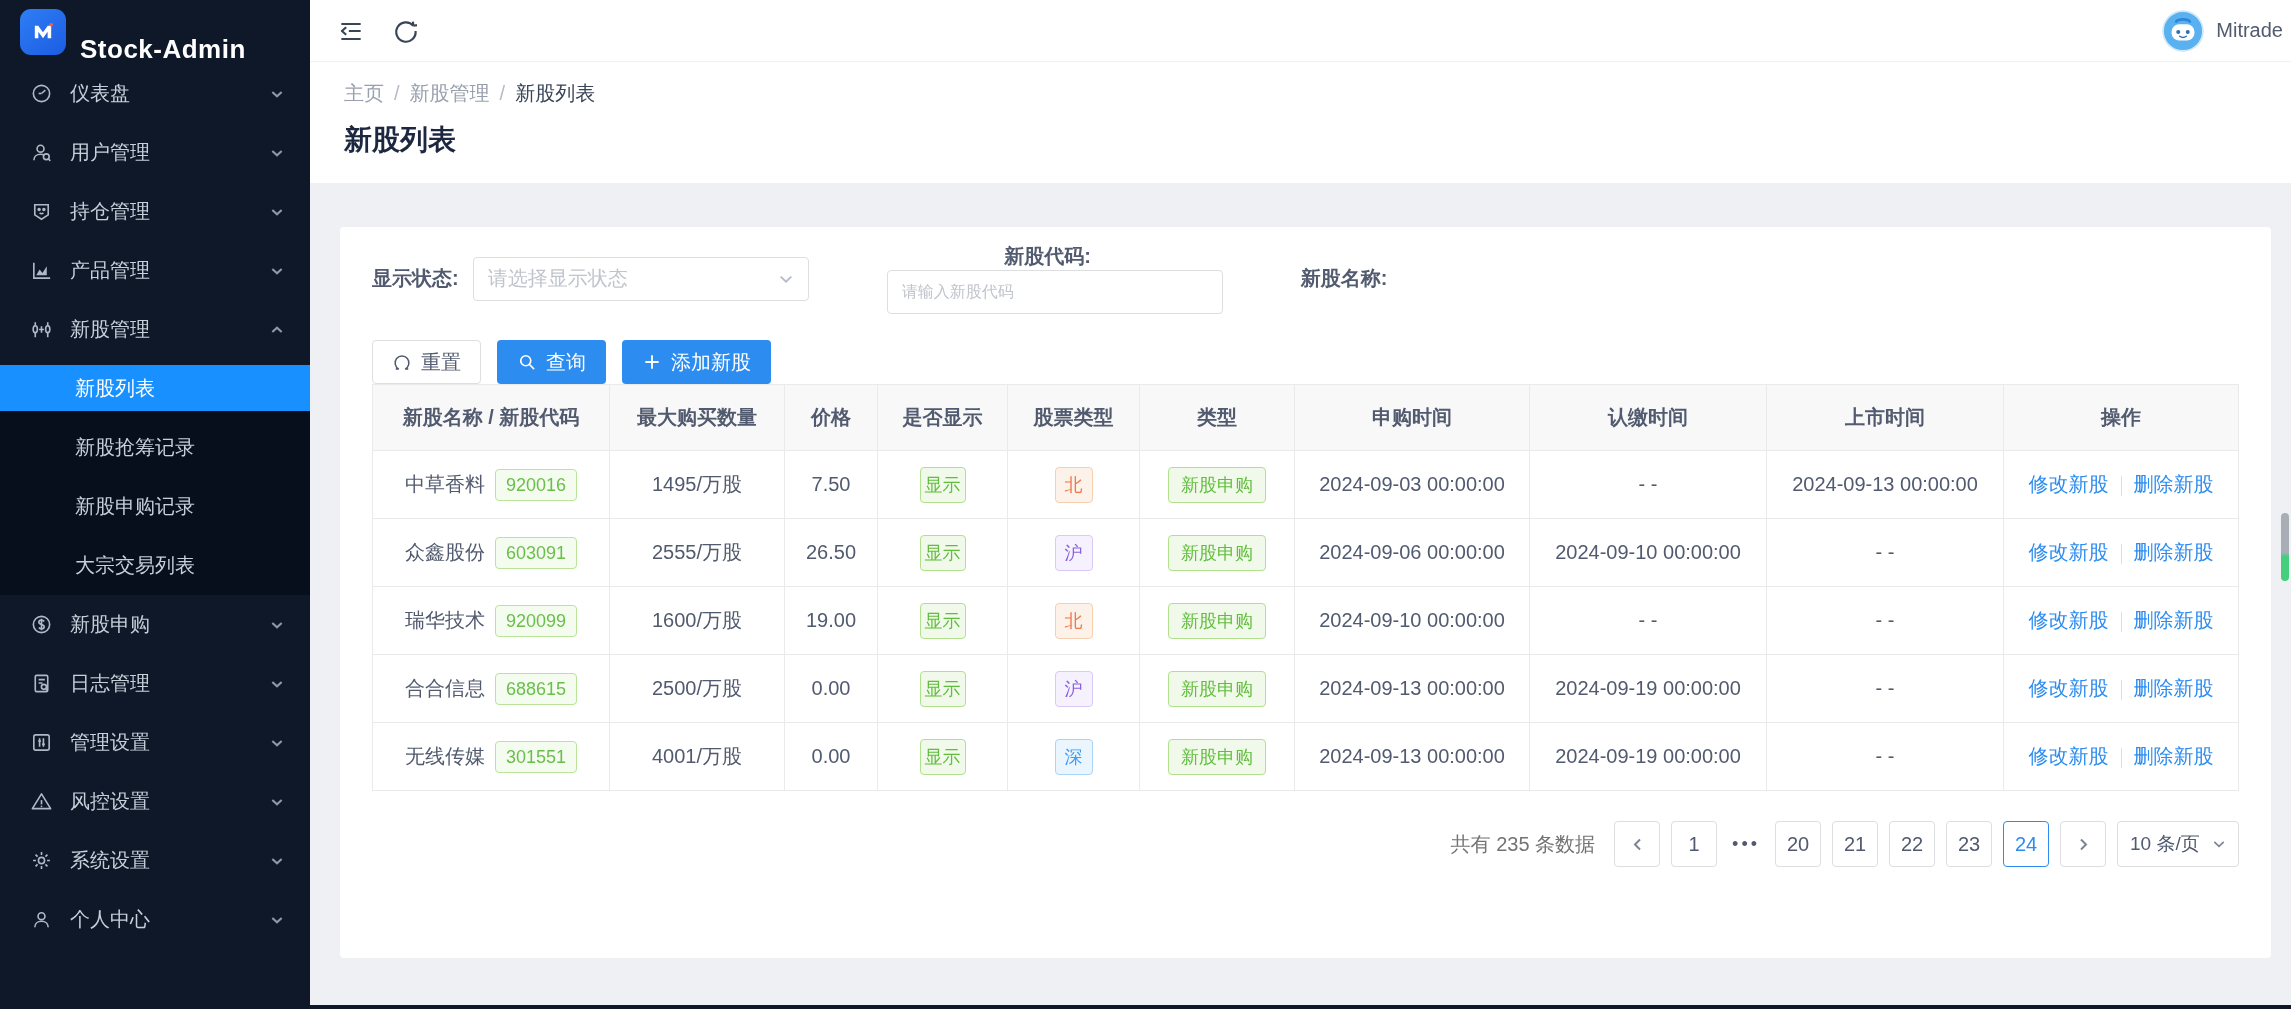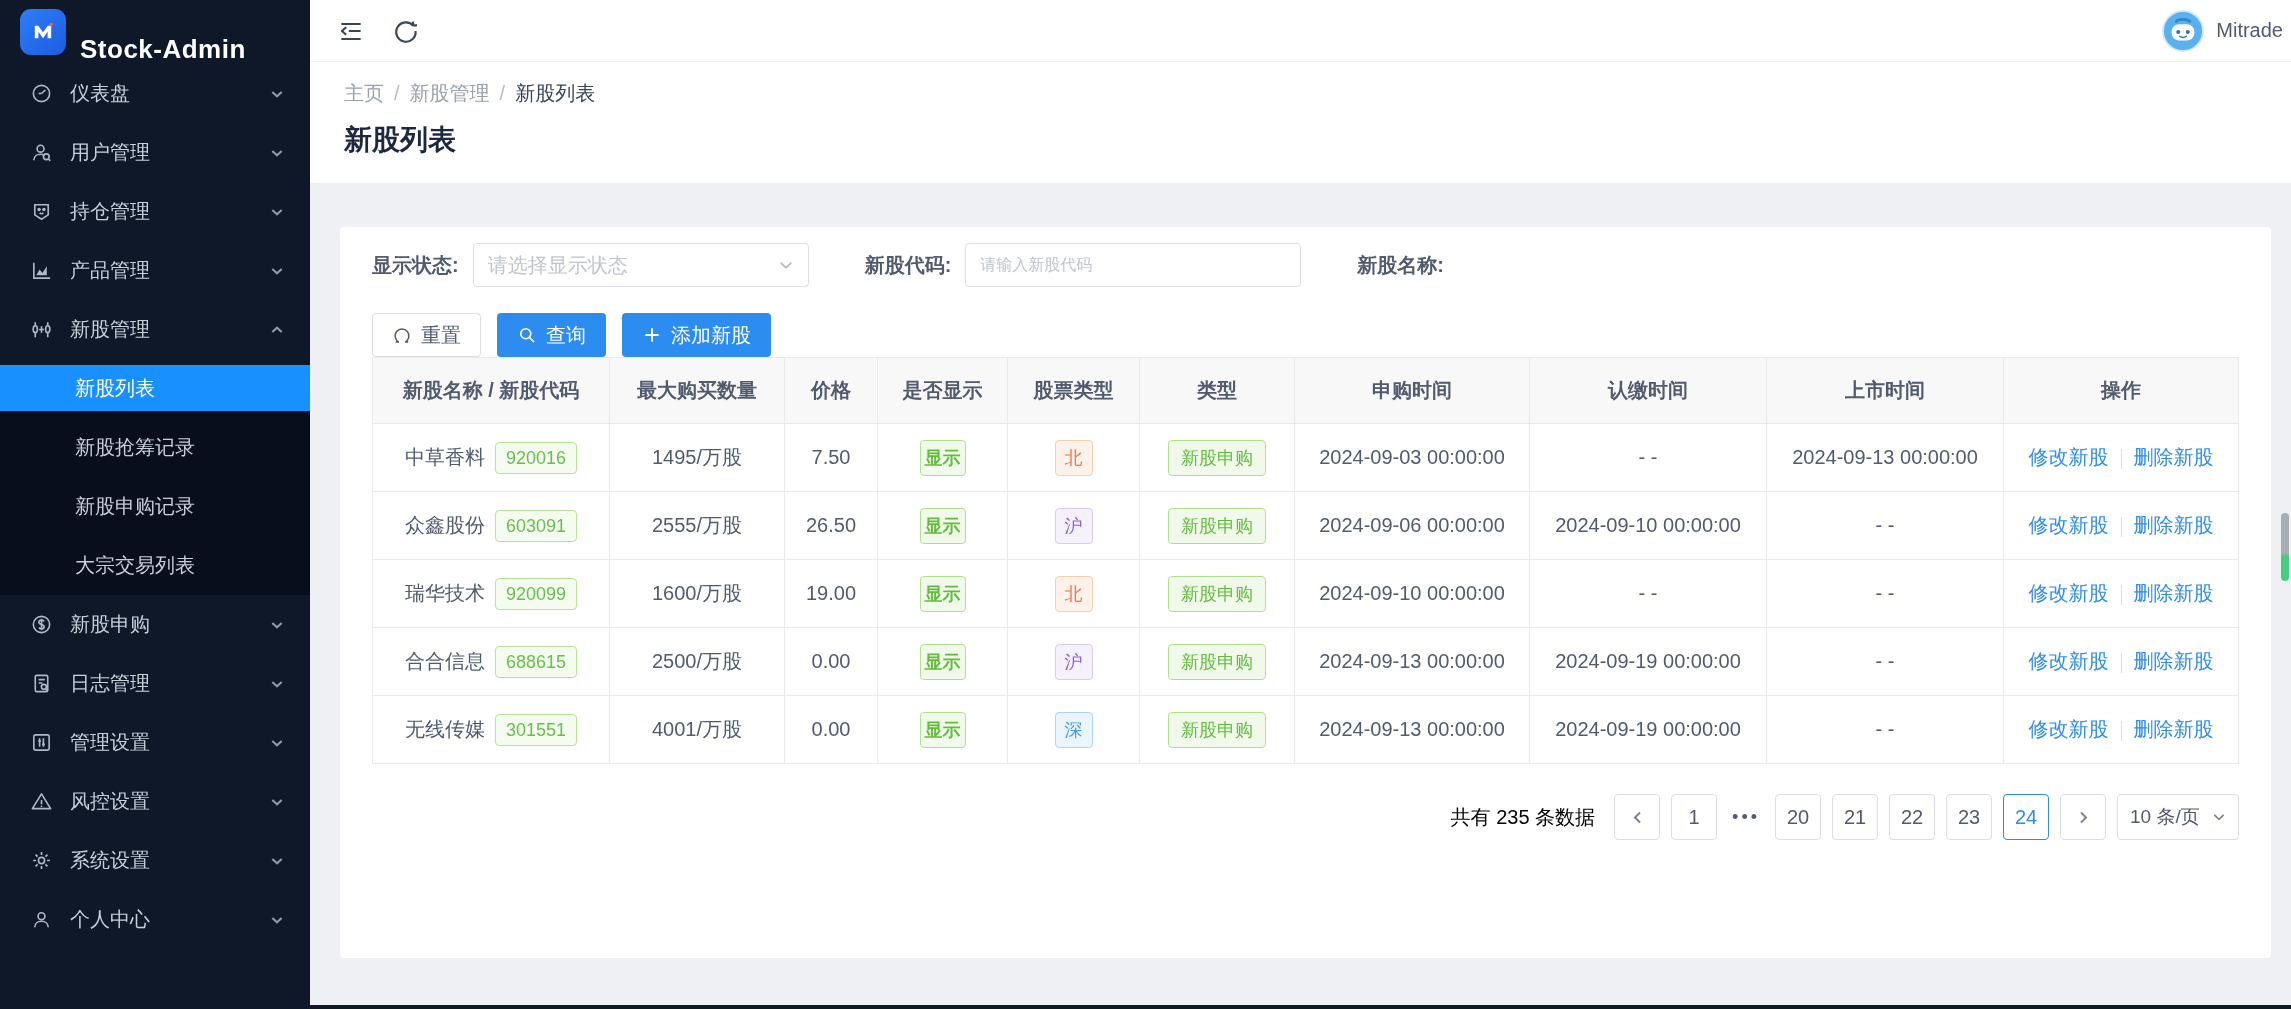--- a/index.html
+++ b/index.html
@@ -38,54 +38,54 @@
   .crumb-sep { color:#b6bcc6; }
   .crumb-current { color:#394457; }
   .page-title { margin-top:14px; font-size:28px; font-weight:bold; color:#1d2840; }
 
   .content { flex:1; background:#eef0f4; padding:44px 40px 0 30px; position:relative; }
   .card { background:#ffffff; border-radius:4px; height:731px; padding:16px 32px 0; }
 
   
   .filter-row { display:flex; align-items:center; }
   .filter-group { display:flex; align-items:center; }
-  .filter-group + .filter-group { margin-left:56px; }
+  .filter-group + .filter-group { margin-left:78px;flex-direction:column; }
   .filter-label { font-size:20px; font-weight:bold; color:#515a6e; margin-right:14px; white-space:nowrap; }
   .control { width:336px; height:44px; border:1px solid #dcdee2; border-radius:4px; background:#fff; display:flex; align-items:center; padding:0 14px; font-size:20px; }
   .control input { border:none; outline:none; width:100%; font-size:16px; color:#515a6e; font-family:inherit; }
   .control input::placeholder { color:#c0c4cc; }
   .placeholder-text { color:#c0c4cc; flex:1; white-space:nowrap; overflow:hidden; }
   .sel-chevron { color:#b6bcc6; flex:none; }
 
   .btn-row { display:flex; align-items:center; gap:16px; margin-top:26px; }
   .btn { height:44px; border-radius:4px; display:flex; align-items:center; gap:9px; font-size:20px; padding:0 19px; cursor:pointer; border:1px solid transparent; }
   .btn-default { background:#fff; border-color:#dcdee2; color:#515a6e; }
   .btn-primary { background:#2d8cf0; color:#fff; }
 
   
   table.stock { width:100%; border-collapse:collapse; table-layout:fixed; }
   table.stock th, table.stock td { border:1px solid #e8eaec; text-align:center; font-size:20px; color:#515a6e; }
   table.stock th { background:#f8f8f9; height:66px; font-weight:bold; }
   table.stock td { height:68px; background:#fff; }
   .name-cell { display:flex; align-items:center; justify-content:center; gap:10px; }
   .tag { display:inline-block; border-radius:4px; border:1px solid; font-size:18px; line-height:1; }
   .tag-code { padding:6px 10px; color:#6abf4b; background:#f4fbef; border-color:#b9e49a; }
-  .tag-green { padding:8px 4px; color:#61bd3e; background:#f1faea; border-color:#b1e18c;font-weight:bold; }
+  .tag-green { padding:8px 4px; color:#61bd3e; background:#f1faea; border-color:#b1e18c; }
   .tag-type { padding:8px 12px; color:#61bd3e; background:#f1faea; border-color:#b1e18c; }
   .tag-mini { padding:8px 9px; }
   .mk-north { color:#f0764a; background:#fdf2e9; border-color:#f6cfae; }
   .mk-sh { color:#8a5fe0; background:#f6f1fe; border-color:#dac9f6; }
   .mk-sz { color:#3d9df5; background:#eaf5fe; border-color:#a9d5f8; }
   .action-cell { color:#2d8cf0; }
   .action-link { color:#2d8cf0; cursor:pointer; }
   .action-divider { display:inline-block; width:1px; height:20px; background:#dcdee2; margin:0 12px; vertical-align:middle; }
 
   
   .pagination { display:flex; align-items:center; justify-content:flex-end; gap:11px; margin-top:30px; }
-  .pg-total { font-size:20px; color:#000000; margin-right:8px; }
+  .pg-total { font-size:20px; color:#737373; margin-right:8px; }
   .pg-btn { min-width:46px; height:46px; border:1px solid #dcdee2; border-radius:4px; background:#fff; display:flex; align-items:center; justify-content:center; font-size:20px; color:#515a6e; cursor:pointer; padding:0 8px; }
   .pg-btn.active { border-color:#2d8cf0; color:#2d8cf0; }
   .pg-arrow { color:#7b8494; }
   .pg-dots { color:#515a6e; font-size:18px; letter-spacing:3px; cursor:pointer; padding:0 4px; }
   .pg-size { width:122px; justify-content:space-between; padding:0 12px; font-size:19px; }
 
   .bottom-strip { position:absolute; left:0; right:0; bottom:0; height:4px; background:#0e1828; }
   .scroll-thumb { position:fixed; right:2px; top:513px; width:8px; height:68px; border-radius:4px;
     background:linear-gradient(180deg,#a9aeb6 0%,#a9aeb6 58%,#45cf7d 64%,#45cf7d 100%); cursor:pointer; }
 </style>

